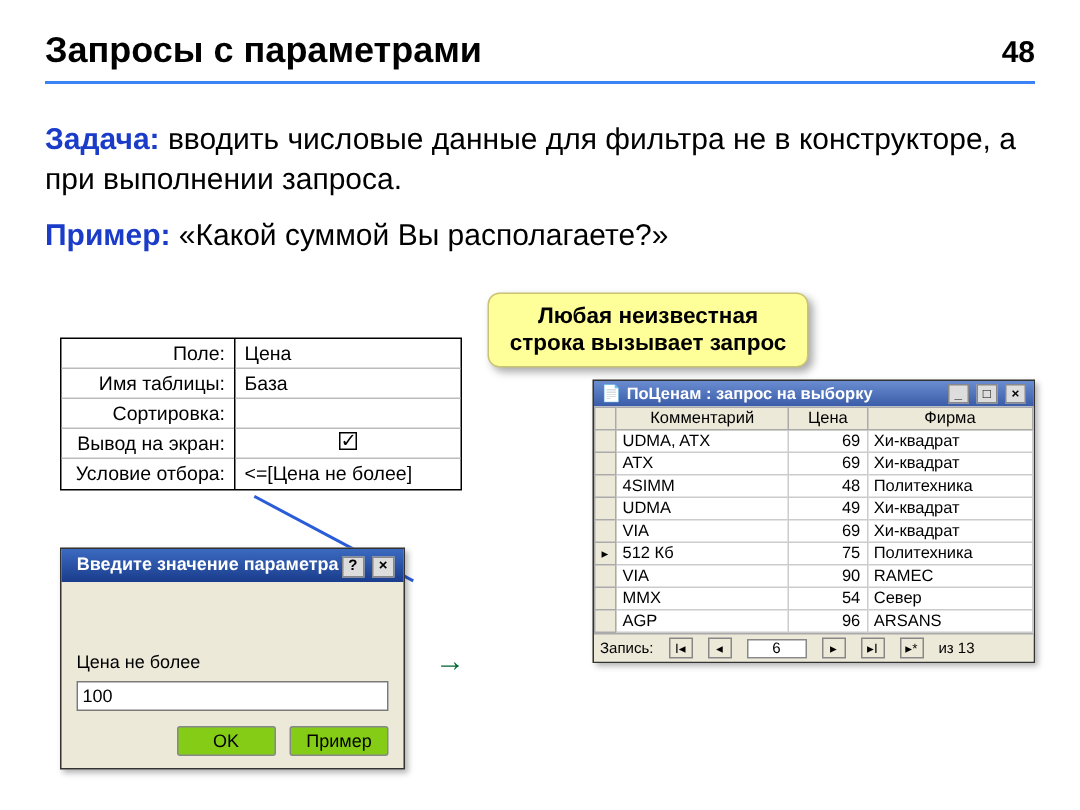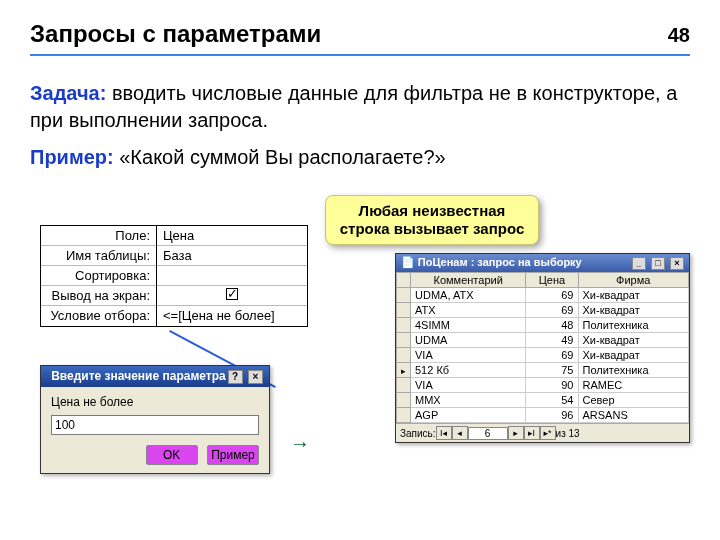--- a/index.html
+++ b/index.html
@@ -101,29 +101,29 @@
     display: flex;
     justify-content: flex-end;
     font-weight: bold;
   }
   .dlg .tb-btns span {
     display:inline-block; width:15px; height:14px; background:#ddd;
     border:1px solid #888; text-align:center; line-height:12px;
     font-size:10px; margin-left:2px; color:#000;
   }
   .dlg .body { padding: 8px 10px; }
-  .dlg .prompt { margin-bottom:6px; }
+  .dlg .prompt { margin-bottom:6px;margin-top:38px; }
   .dlg input[type=text] {
     width: 100%; padding:2px 3px; border:1px solid #7a7a7a;
     font-size:12px;
   }
   .dlg .btnrow { text-align: right; margin-top:10px; }
   .dlg .btnrow button {
-    width: 52px; padding:2px 0; margin-left:6px;
-    background:#d946ef; border:1px solid #888; border-radius:2px;
+    width: 66px; padding:2px 0; margin-left:6px;
+    background:#84cc16; border:1px solid #888; border-radius:2px;
     font-size:12px;
   }
 
   
   .arrow {
     position:absolute; left:290px; top:430px; color:#006633; font-size:20px;
   }
 
   
   .callout {
@@ -168,21 +168,21 @@
   }
   .results td {
     border:1px solid #ccc; padding:1px 4px; font-size:11px;
     white-space: nowrap;
   }
   .results td.num { text-align:right; }
   .results .rowhdr { width:14px; background:#ece9d8; border:1px solid #aaa; }
   .results .rowhdr.sel::after { content:"▸"; font-size:9px; }
   .results .nav {
     background:#ece9d8; border-top:1px solid #aaa;
-    padding:2px 4px; display:flex; align-items:center; gap:0;
+    padding:2px 4px; display:flex; align-items:center; gap:10px;
     font-size:10px;
   }
   .results .nav .nbtn {
     display:inline-block; border:1px solid #888; background:#ece9d8;
     width:16px; height:14px; text-align:center; line-height:12px;
     font-size:9px;
   }
   .results .nav input {
     width:40px; text-align:center; border:1px solid #888; font-size:10px;
     padding:0;

